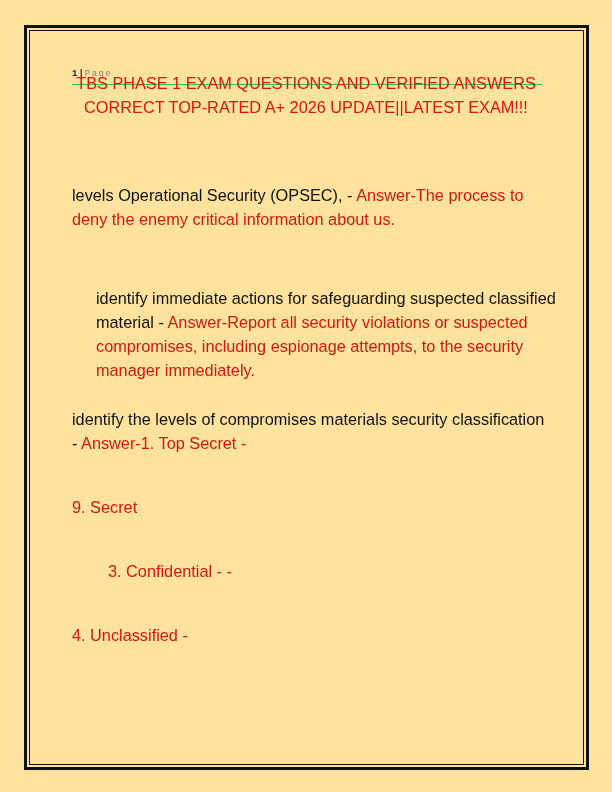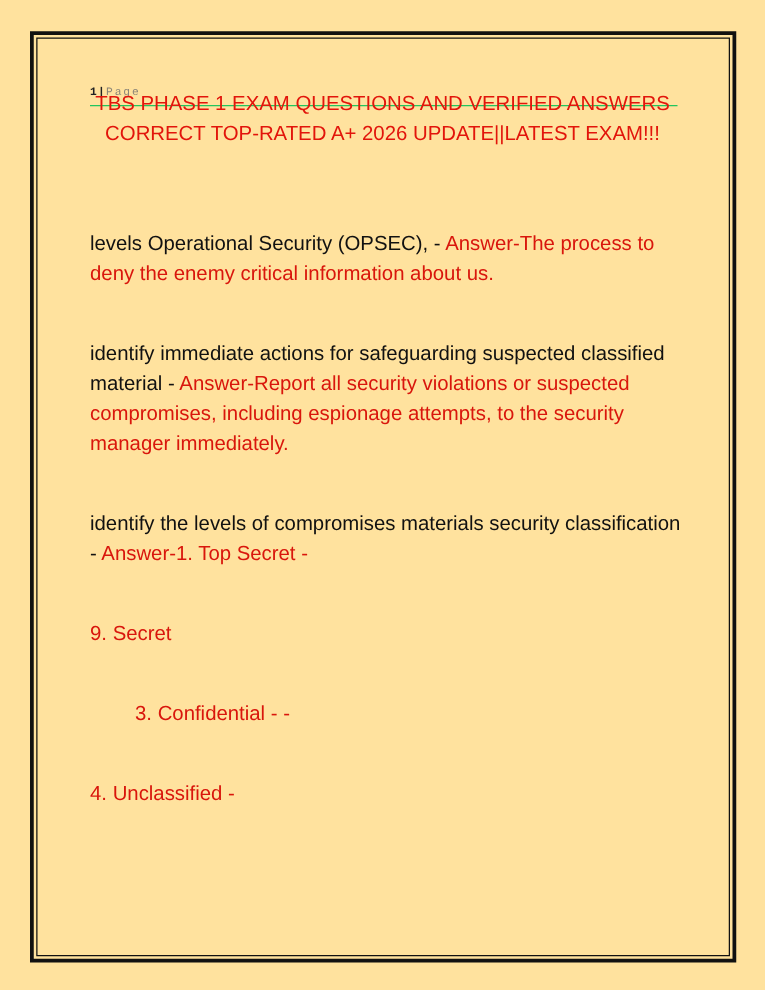--- a/index.html
+++ b/index.html
@@ -72,21 +72,21 @@
       left: 72px;
       width: 480px;
       font-size: 16.3px;
       line-height: 24px;
       color: #111;
     }
     .ans {
       color: #D9160C;
     }
     .qa1 { top: 183px; }
-    .qa2 { top: 271px; }
+    .qa2 { top: 286px; margin-left: 24px; }
     .qa3 { top: 407px; }
     .item2 { top: 495px; }
     .item3 { top: 559px; margin-left: 36px; }
     .item4 { top: 623px; }
   </style>
 </head>
 <body>
 
 <div class="page-border-outer"></div>
 <div class="page-border-inner"></div>

